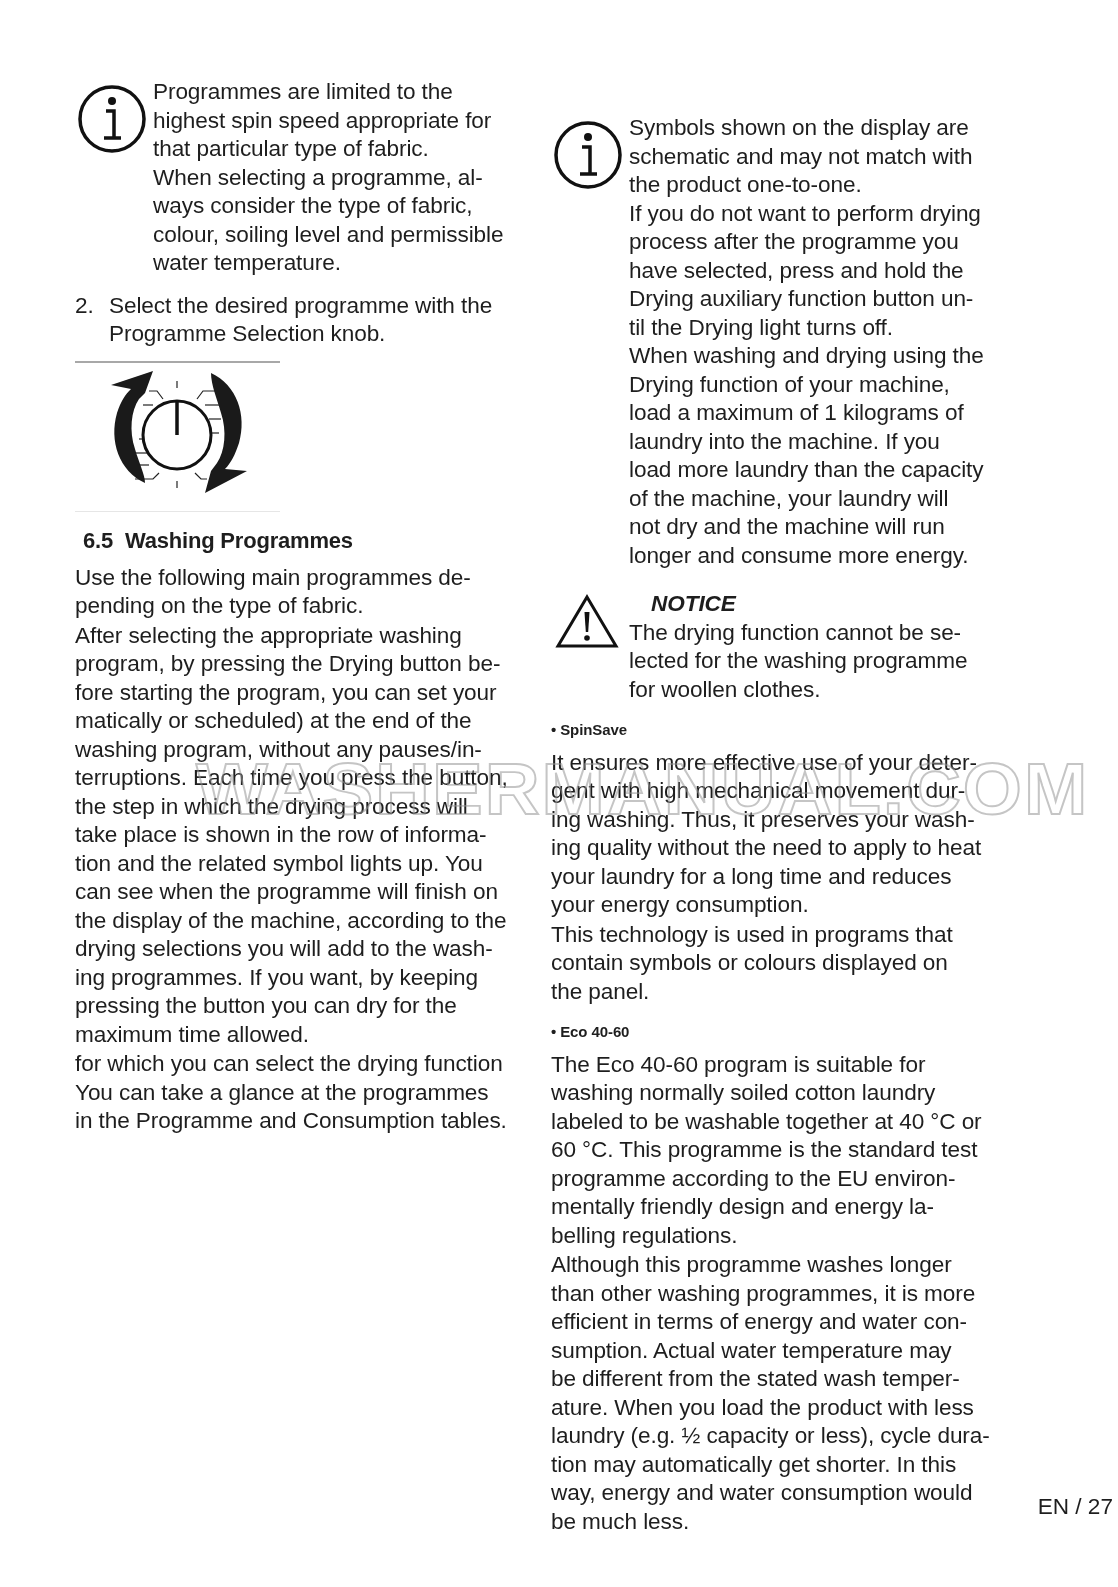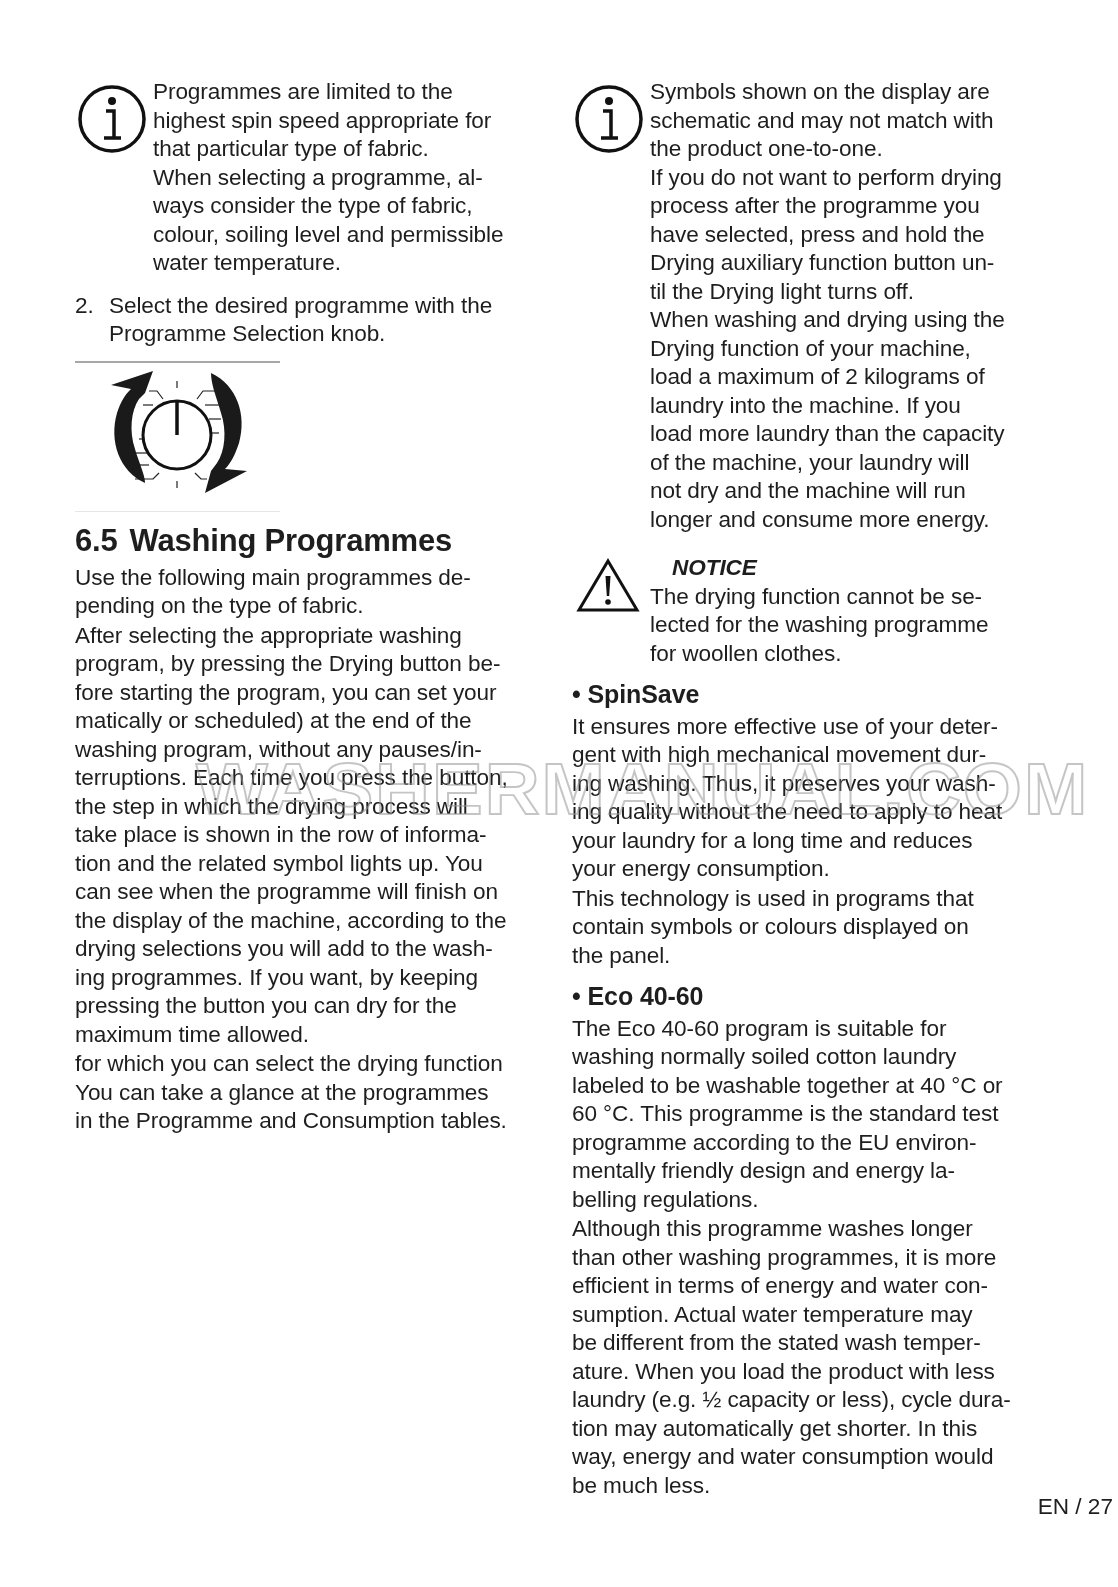--- a/index.html
+++ b/index.html
@@ -4,46 +4,46 @@
 <style>
   html, body { margin: 0; padding: 0; background: #ffffff; }
   body {
     width: 1118px; height: 1587px; position: relative; overflow: hidden;
     font-family: "Liberation Sans", "DejaVu Sans", sans-serif;
     color: #1e1e1e;
   }
   .page { position: absolute; left: 0; top: 0; width: 1118px; height: 1587px; }
   .col { position: absolute; top: 78px; }
   .col-left { left: 75px; width: 470px; }
-  .col-right { left: 572px; width: 470px; }
+  .col-right { left: 551px; width: 470px; margin-top: 36px; }
   .txt { font-size: 22.6px; line-height: 28.5px; letter-spacing: -0.1px; }
   .pline { display: block; white-space: nowrap; }
 
   .note { position: relative; padding-left: 78px; }
   .note .icon { position: absolute; left: 2px; top: 6px; width: 70px; height: 70px; }
 
   .list-item { position: relative; padding-left: 34px; margin-top: 14px; }
   .list-item .num { position: absolute; left: 0; top: 0; }
 
   .sep { width: 205px; height: 0; border-top: 2px solid #a8a8a8; }
   .sep-light { border-top: 1px solid #e6e6e6; }
   .knob-wrap { height: 148px; position: relative; }
   .knob-wrap svg { position: absolute; left: 22px; top: 8px; }
 
-  h2 { font-size: 31px; font-weight: bold; margin: 14px 0 8px 0; line-height: 30px; letter-spacing: -0.2px; }
+  h2 { font-size: 22px; font-weight: bold; margin: 14px 0 8px 8px; line-height: 30px; letter-spacing: -0.2px; }
   h2 .sec-num { margin-right: 12px; }
 
   .para { margin: 0; }
   .para + .para { margin-top: 1px; }
 
   .notice { position: relative; padding-left: 78px; margin-top: 20px; }
   .notice .icon { position: absolute; left: 4px; top: 4px; width: 64px; height: 56px; }
   .notice-title { font-weight: bold; font-size: 22.6px; line-height: 28.5px; padding-left: 22px; font-style: italic; }
 
-  .bullet-head { font-weight: bold; font-size: 25px; line-height: 28.5px; margin-top: 12px; margin-bottom: 4px; }
+  .bullet-head { font-weight: bold; font-size: 15px; line-height: 28.5px; margin-top: 12px; margin-bottom: 4px; }
   .bullet-block .para { margin-bottom: 0; }
   .section-gap { margin-top: 2px; }
 
   .footer { position: absolute; top: 1493px; left: 0; width: 1118px; text-align: right; font-size: 22.6px; line-height: 28px; }
   .footer span { position: relative; left: -5px; }
 
   .watermark {
     position: absolute; left: 196px; top: 748px; width: 720px; height: 82px;
     font-family: "Liberation Sans", sans-serif; font-weight: bold; font-size: 76px;
     letter-spacing: 2px; color: rgba(255,255,255,0);
@@ -159,21 +159,21 @@
           <span class="pline">Symbols shown on the display are</span>
           <span class="pline">schematic and may not match with</span>
           <span class="pline">the product one-to-one.</span>
           <span class="pline">If you do not want to perform drying</span>
           <span class="pline">process after the programme you</span>
           <span class="pline">have selected, press and hold the</span>
           <span class="pline">Drying auxiliary function button un-</span>
           <span class="pline">til the Drying light turns off.</span>
           <span class="pline">When washing and drying using the</span>
           <span class="pline">Drying function of your machine,</span>
-          <span class="pline">load a maximum of 2 kilograms of</span>
+          <span class="pline">load a maximum of 1 kilograms of</span>
           <span class="pline">laundry into the machine. If you</span>
           <span class="pline">load more laundry than the capacity</span>
           <span class="pline">of the machine, your laundry will</span>
           <span class="pline">not dry and the machine will run</span>
           <span class="pline">longer and consume more energy.</span>
         </div>
     </div>
 
     <div class="notice txt">
       <svg class="icon" viewBox="0 0 64 56">

